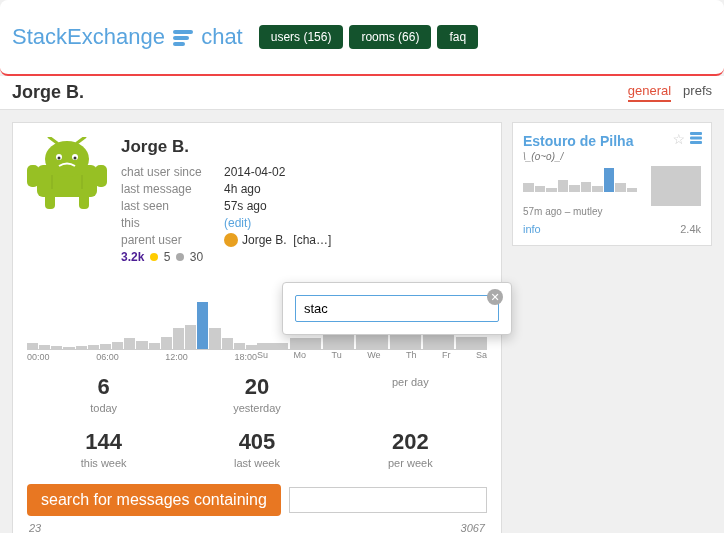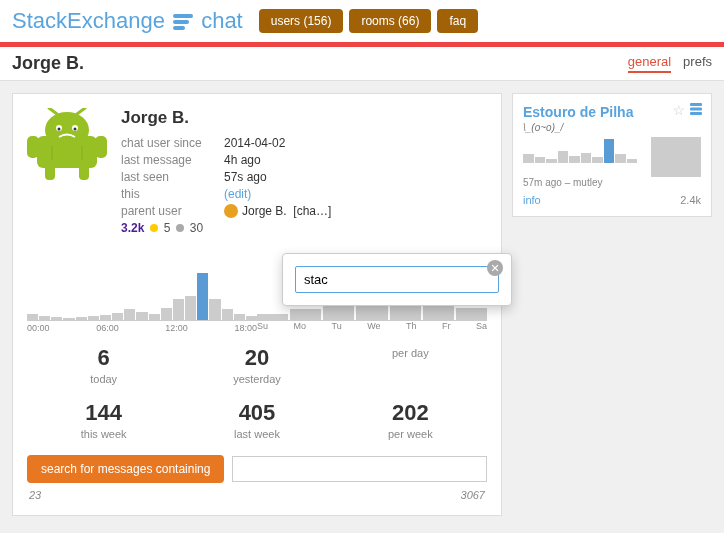--- a/index.html
+++ b/index.html
@@ -8,42 +8,43 @@
       font-size: 13px;
       background: #f0f0f0;
       color: #333;
       width: 724px;
       min-height: 533px;
     }
 
     
     .header {
       background: #fff;
-      padding: 8px 12px;
+      padding: 24px 12px;
       display: flex;
       align-items: center;
       gap: 12px;
-      border-bottom: 5px solid #ef4444;
+      border-bottom: 2px solid #ef4444;
+      border-radius: 8px;
     }
     .logo-text {
       font-size: 22px;
       font-weight: bold;
       color: #222;
     }
     .logo-text span {
       color: #59a4de;
       font-weight: normal;
     }
     .nav-buttons {
       display: flex;
       gap: 6px;
       margin-left: 4px;
     }
     .nav-btn {
-      background: #a16207;
+      background: #14532d;
       color: #fff;
       border: none;
       padding: 5px 12px;
       border-radius: 4px;
       font-size: 12px;
       cursor: pointer;
     }
 
     
     .user-line {
@@ -247,21 +248,21 @@
       align-items: center;
       gap: 8px;
       margin-bottom: 6px;
     }
     .search-btn {
       background: #e87722;
       color: #fff;
       border: none;
       padding: 7px 14px;
       border-radius: 4px;
-      font-size: 12px;
+      font-size: 16px;
       cursor: pointer;
       white-space: nowrap;
     }
     .search-input {
       border: 1px solid #ccc;
       padding: 5px 8px;
       font-size: 12px;
       flex: 1;
       outline: none;
     }

